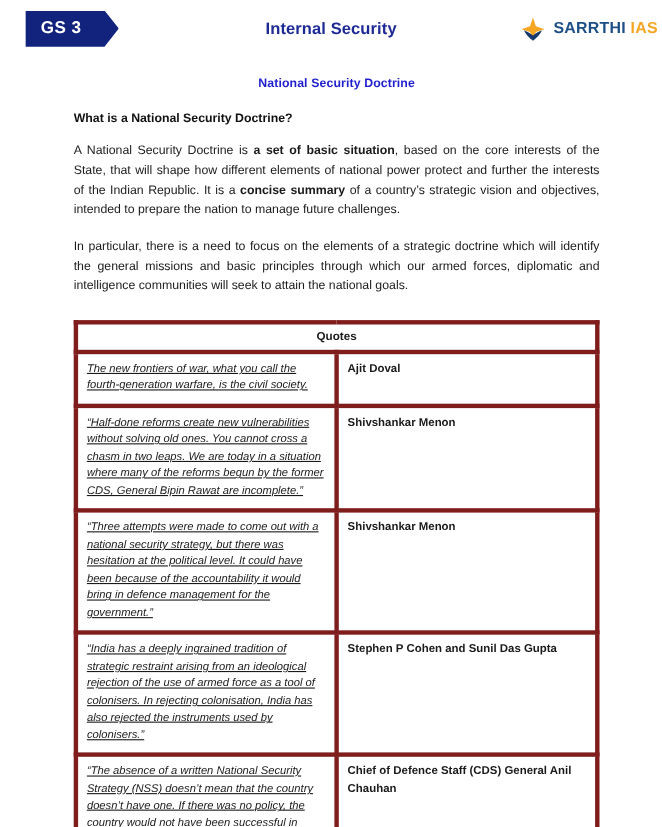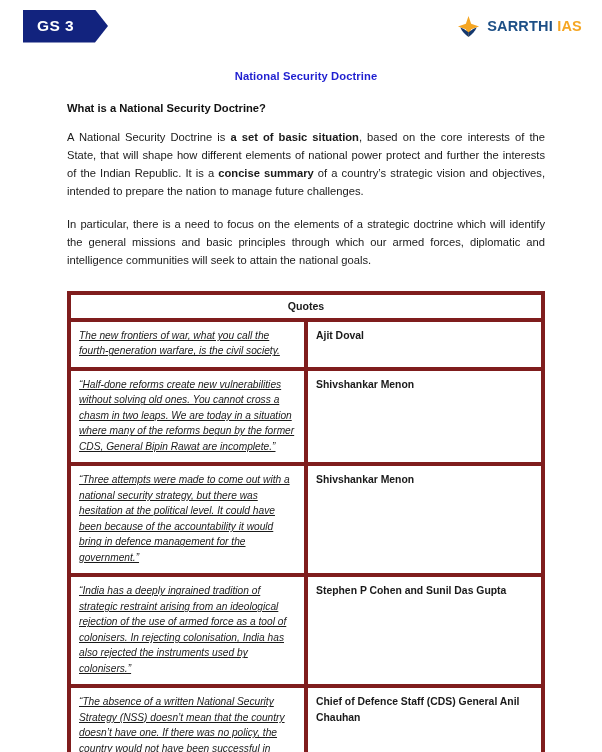--- a/index.html
+++ b/index.html
@@ -53,21 +53,21 @@
     right: 0;
     text-align: center;
     font-size: 15px;
     font-weight: bold;
     color: #1d2a96;
     letter-spacing: 0.1px;
   }
 
   .brand {
     position: absolute;
-    right: 20px;
+    right: 4px;
     display: flex;
     align-items: center;
     gap: 7px;
   }
   .brand-mark {
     width: 23px;
     height: 23px;
     flex: 0 0 auto;
   }
   .brand-text {
@@ -142,20 +142,21 @@
 </style>
 </head>
 <body>
 
 <div class="page-header">
 
   <div class="gs-badge">
     <div class="gs-badge-shape">GS 3</div>
   </div>
 
+  <div class="header-title">Internal Security</div>
 
   <div class="brand">
     <svg class="brand-mark" viewBox="0 0 48 48">
       <path d="M24 2 L29.5 18.5 L46 24 L29.5 29.5 L24 46 L18.5 29.5 L2 24 L18.5 18.5 Z" fill="#f5a623"></path>
       <path d="M24 46 C17 40 10 34 7 26 C12 28 18 31 24 36 Z" fill="#15386e"></path>
       <path d="M24 46 C31 40 38 34 41 26 C36 28 30 31 24 36 Z" fill="#15386e"></path>
     </svg>
     <div class="brand-text">
       <span class="b-sarrthi">SARRTHI</span><span>&nbsp;</span><span class="b-ias">IAS</span>
     </div>

